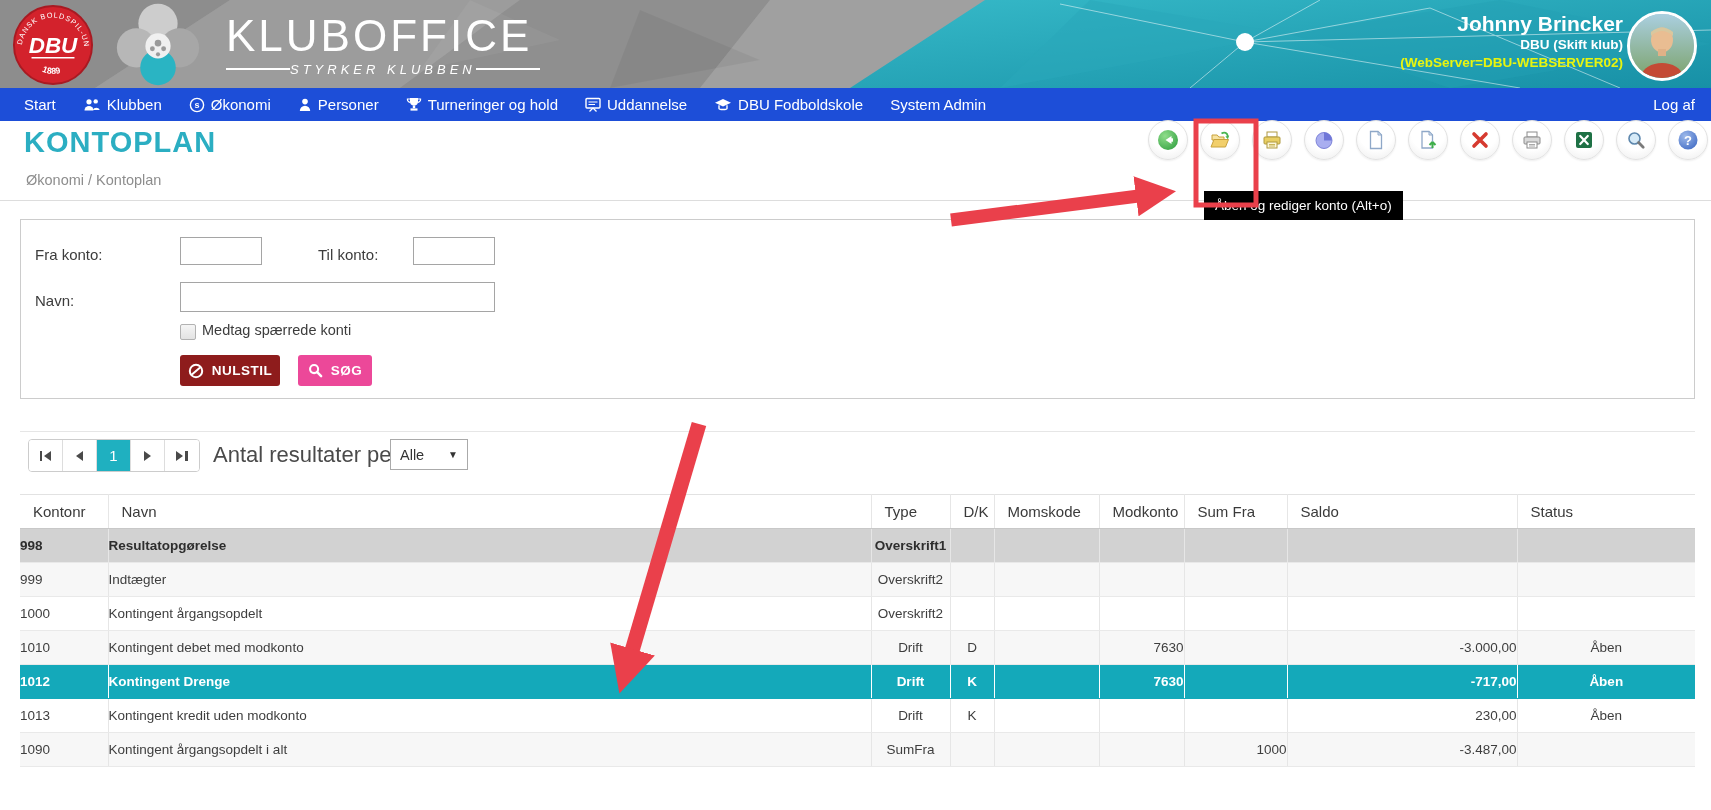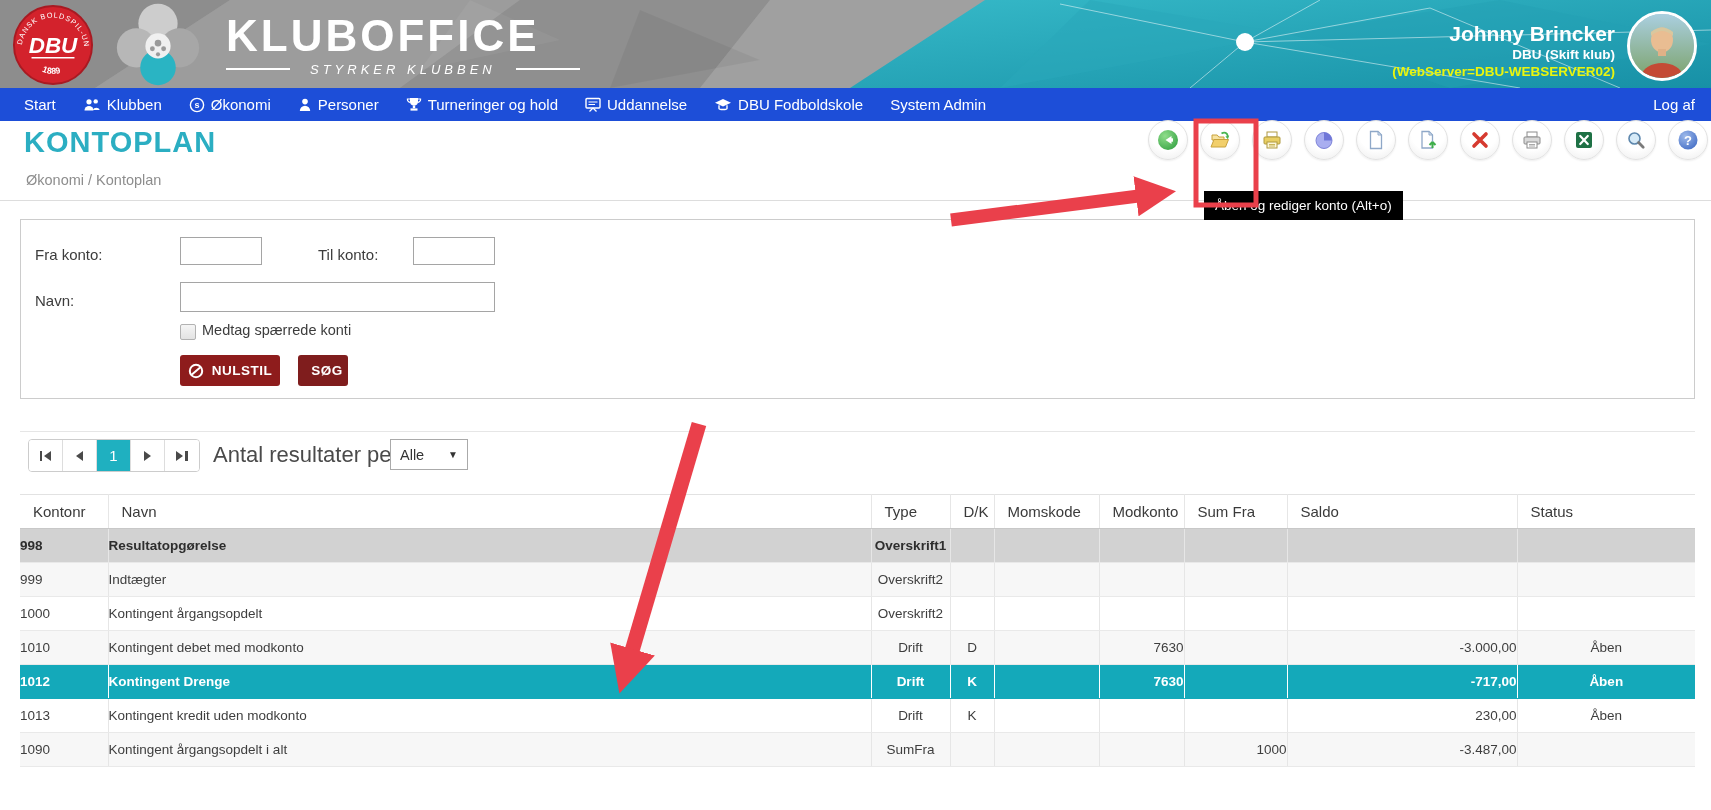--- a/index.html
+++ b/index.html
@@ -4,25 +4,25 @@
 <style>
   html,body{margin:0;padding:0;background:#fff;}
   .screen{position:relative;width:1711px;height:810px;overflow:hidden;
           font-family:"Liberation Sans",sans-serif;background:#fff;}
 
   
   .banner{position:absolute;left:0;top:0;width:1711px;height:88px;overflow:hidden;}
   .banner-bg{position:absolute;left:0;top:0;}
   .brand{position:absolute;left:12px;top:2px;display:flex;align-items:center;gap:16px;z-index:2;}
   .wordmark{color:#fff;margin-left:4px;}
-  .wordmark-main{font-size:44px;font-weight:bold;letter-spacing:3px;line-height:1.05;}
-  .wordmark-tag{display:flex;align-items:center;justify-content:center;gap:20px;margin-top:2px;}
+  .wordmark-main{font-size:44px;font-weight:normal;letter-spacing:3px;line-height:1.05;}
+  .wordmark-tag{display:flex;align-items:center;justify-content:center;gap:0;margin-top:2px;}
   .wordmark-tag .line{height:2px;width:64px;background:#fff;}
   .wordmark-tag .tag-text{font-size:13px;letter-spacing:4px;font-style:italic;}
-  .userbox{position:absolute;right:14px;top:11px;display:flex;align-items:flex-end;gap:12px;z-index:2;}
+  .userbox{position:absolute;right:14px;top:11px;display:flex;align-items:flex-start;gap:4px;z-index:2;}
   .usertext{text-align:right;color:#fff;}
   .user-name{font-size:21px;font-weight:bold;line-height:1.2;}
   .user-club{font-size:13.5px;font-weight:bold;line-height:1.3;}
   .user-server{font-size:13.5px;font-weight:bold;color:#e9f50e;line-height:1.3;}
   .avatar{width:64px;height:64px;border-radius:50%;border:3px solid #fff;overflow:hidden;background:#9cc3d5;}
 
   
   .nav{position:absolute;left:0;top:88px;width:1711px;height:33px;background:#1d4ed8;
        display:flex;align-items:center;gap:27px;padding-left:24px;box-sizing:border-box;
        color:#fff;font-size:15px;z-index:3;}
@@ -49,21 +49,21 @@
   .filter-panel .lbl{position:absolute;font-size:15px;color:#3c3c3c;line-height:30px;}
   .f-input{position:absolute;border:1px solid #a5a5a5;background:#fff;font-size:14px;
            padding:0 6px;box-sizing:border-box;font-family:"Liberation Sans",sans-serif;}
   .checkbox{position:absolute;left:159px;top:104px;width:14px;height:14px;border:1px solid #b2b2b2;
             background:linear-gradient(#f5f5f5,#e3e3e3);border-radius:2px;cursor:pointer;}
   .cb-label{position:absolute;left:181px;top:102px;font-size:14.5px;color:#3c3c3c;}
   .btn{position:absolute;top:135px;height:31px;border:none;border-radius:3px;color:#fff;
        font-weight:bold;font-size:13.5px;letter-spacing:.5px;display:flex;align-items:center;
        justify-content:center;gap:8px;cursor:pointer;font-family:"Liberation Sans",sans-serif;}
   .btn-reset{left:159px;width:100px;background:#8e1c1c;}
-  .btn-search{left:277px;width:50px;background:#7f1d1d;}
+  .btn-search{left:277px;width:74px;background:#ec4899;}
 
   
   .results-sep{position:absolute;left:20px;top:431px;width:1675px;height:1px;background:#e6e6e6;}
   .pager{position:absolute;left:28px;top:439px;height:31px;display:flex;border:1px solid #ccc;
          border-radius:4px;overflow:hidden;background:#fff;}
   .pg{width:34px;height:31px;display:flex;align-items:center;justify-content:center;gap:2px;
       border-right:1px solid #ddd;cursor:pointer;background:#fff;box-sizing:border-box;}
   .pg:last-child{border-right:none;}
   .pg.active{background:#1fb0c0;color:#fff;font-size:15px;}
   .tri-l{width:0;height:0;border-style:solid;border-width:5px 7px 5px 0;border-color:transparent #4a4a4a transparent transparent;}

